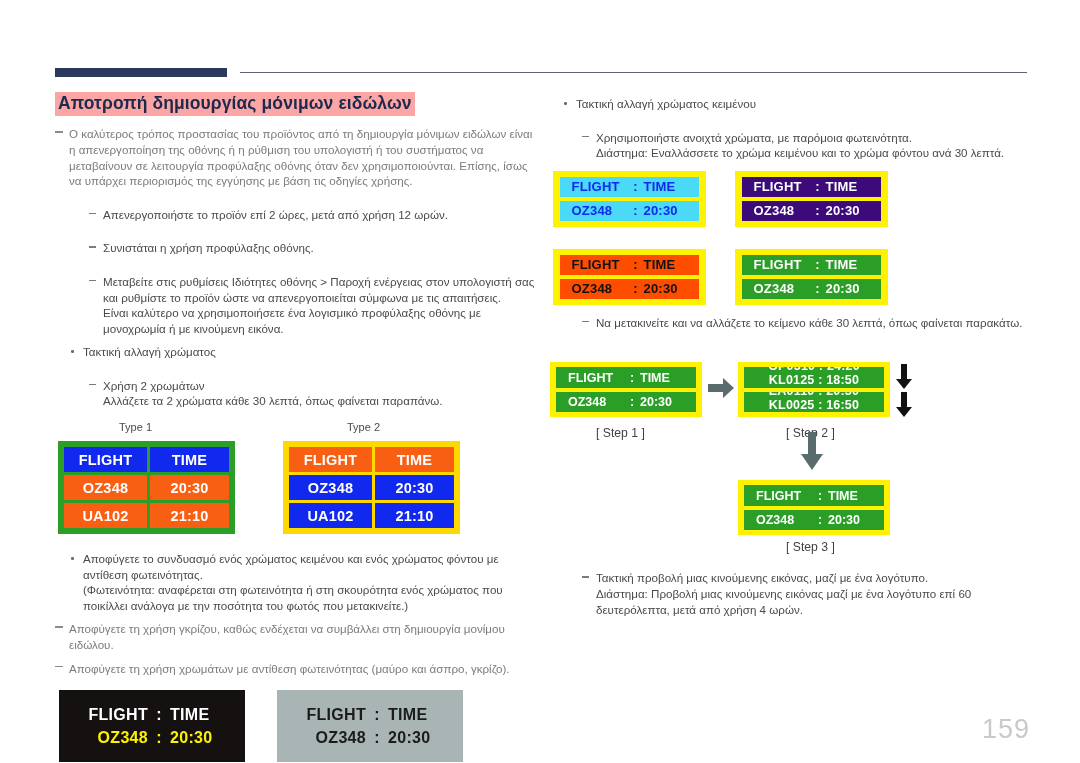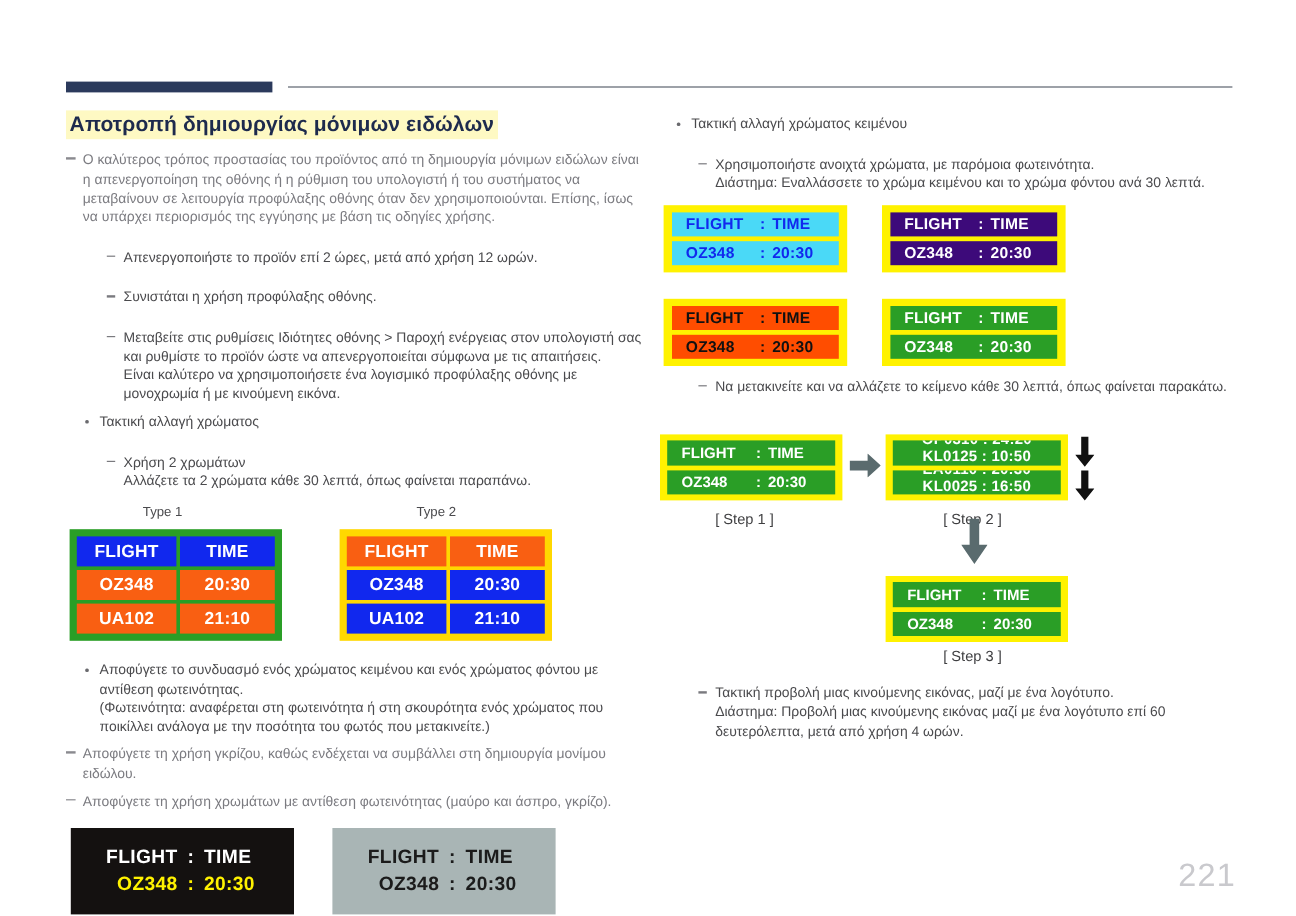--- a/index.html
+++ b/index.html
@@ -44,21 +44,21 @@
   .col-right {
     position: absolute;
     left: 548px;
     top: 96px;
     width: 480px;
   }
 
   
   .title {
     display: inline-block;
-    background: #fef9c3;
+    background: #fca5a5;
     color: #1d2a4d;
     font-size: 17.5px;
     font-weight: bold;
     letter-spacing: .1px;
     padding: 1px 3px 2px 3px;
     line-height: 1.22;
   }
 
   
   .p-dash, .p-bullet, .p-sub, .p-plain {
@@ -506,21 +506,21 @@
       </div>
     </div>
 
     <svg class="arrow-right" viewBox="0 0 26 20">
       <polygon points="0,6 15,6 15,0 26,10 15,20 15,14 0,14" fill="#5a6b6e"></polygon>
     </svg>
 
     <div class="step-panel sp2">
       <div class="sp-scroll">
         <div class="line a">OP0310 : 24:20</div>
-        <div class="line b">KL0125 : 10:50</div>
+        <div class="line b">KL0125 : 18:50</div>
       </div>
       <div class="sp-scroll">
         <div class="line a">EA0110 : 20:30</div>
         <div class="line b">KL0025 : 16:50</div>
       </div>
     </div>
 
     <svg class="arrow-dn-sm1" viewBox="0 0 16 28">
       <polygon points="5,2 11,2 11,17 16,17 8,27 0,17 5,17" fill="#111111"></polygon>
     </svg>
@@ -550,13 +550,13 @@
 
     <span class="step-label sl3">[ Step 3 ]</span>
 
   </div>
 
   <div class="p-sub" style="margin-top:0;">Τακτική προβολή μιας κινούμενης εικόνας, μαζί με ένα λογότυπο.</div>
   <div class="p-cont">Διάστημα: Προβολή μιας κινούμενης εικόνας μαζί με ένα λογότυπο επί 60 δευτερόλεπτα, μετά από χρήση 4 ωρών.</div>
 
 </div>
 
-<div class="page-num">221</div>
+<div class="page-num">159</div>
 
 </body></html>

